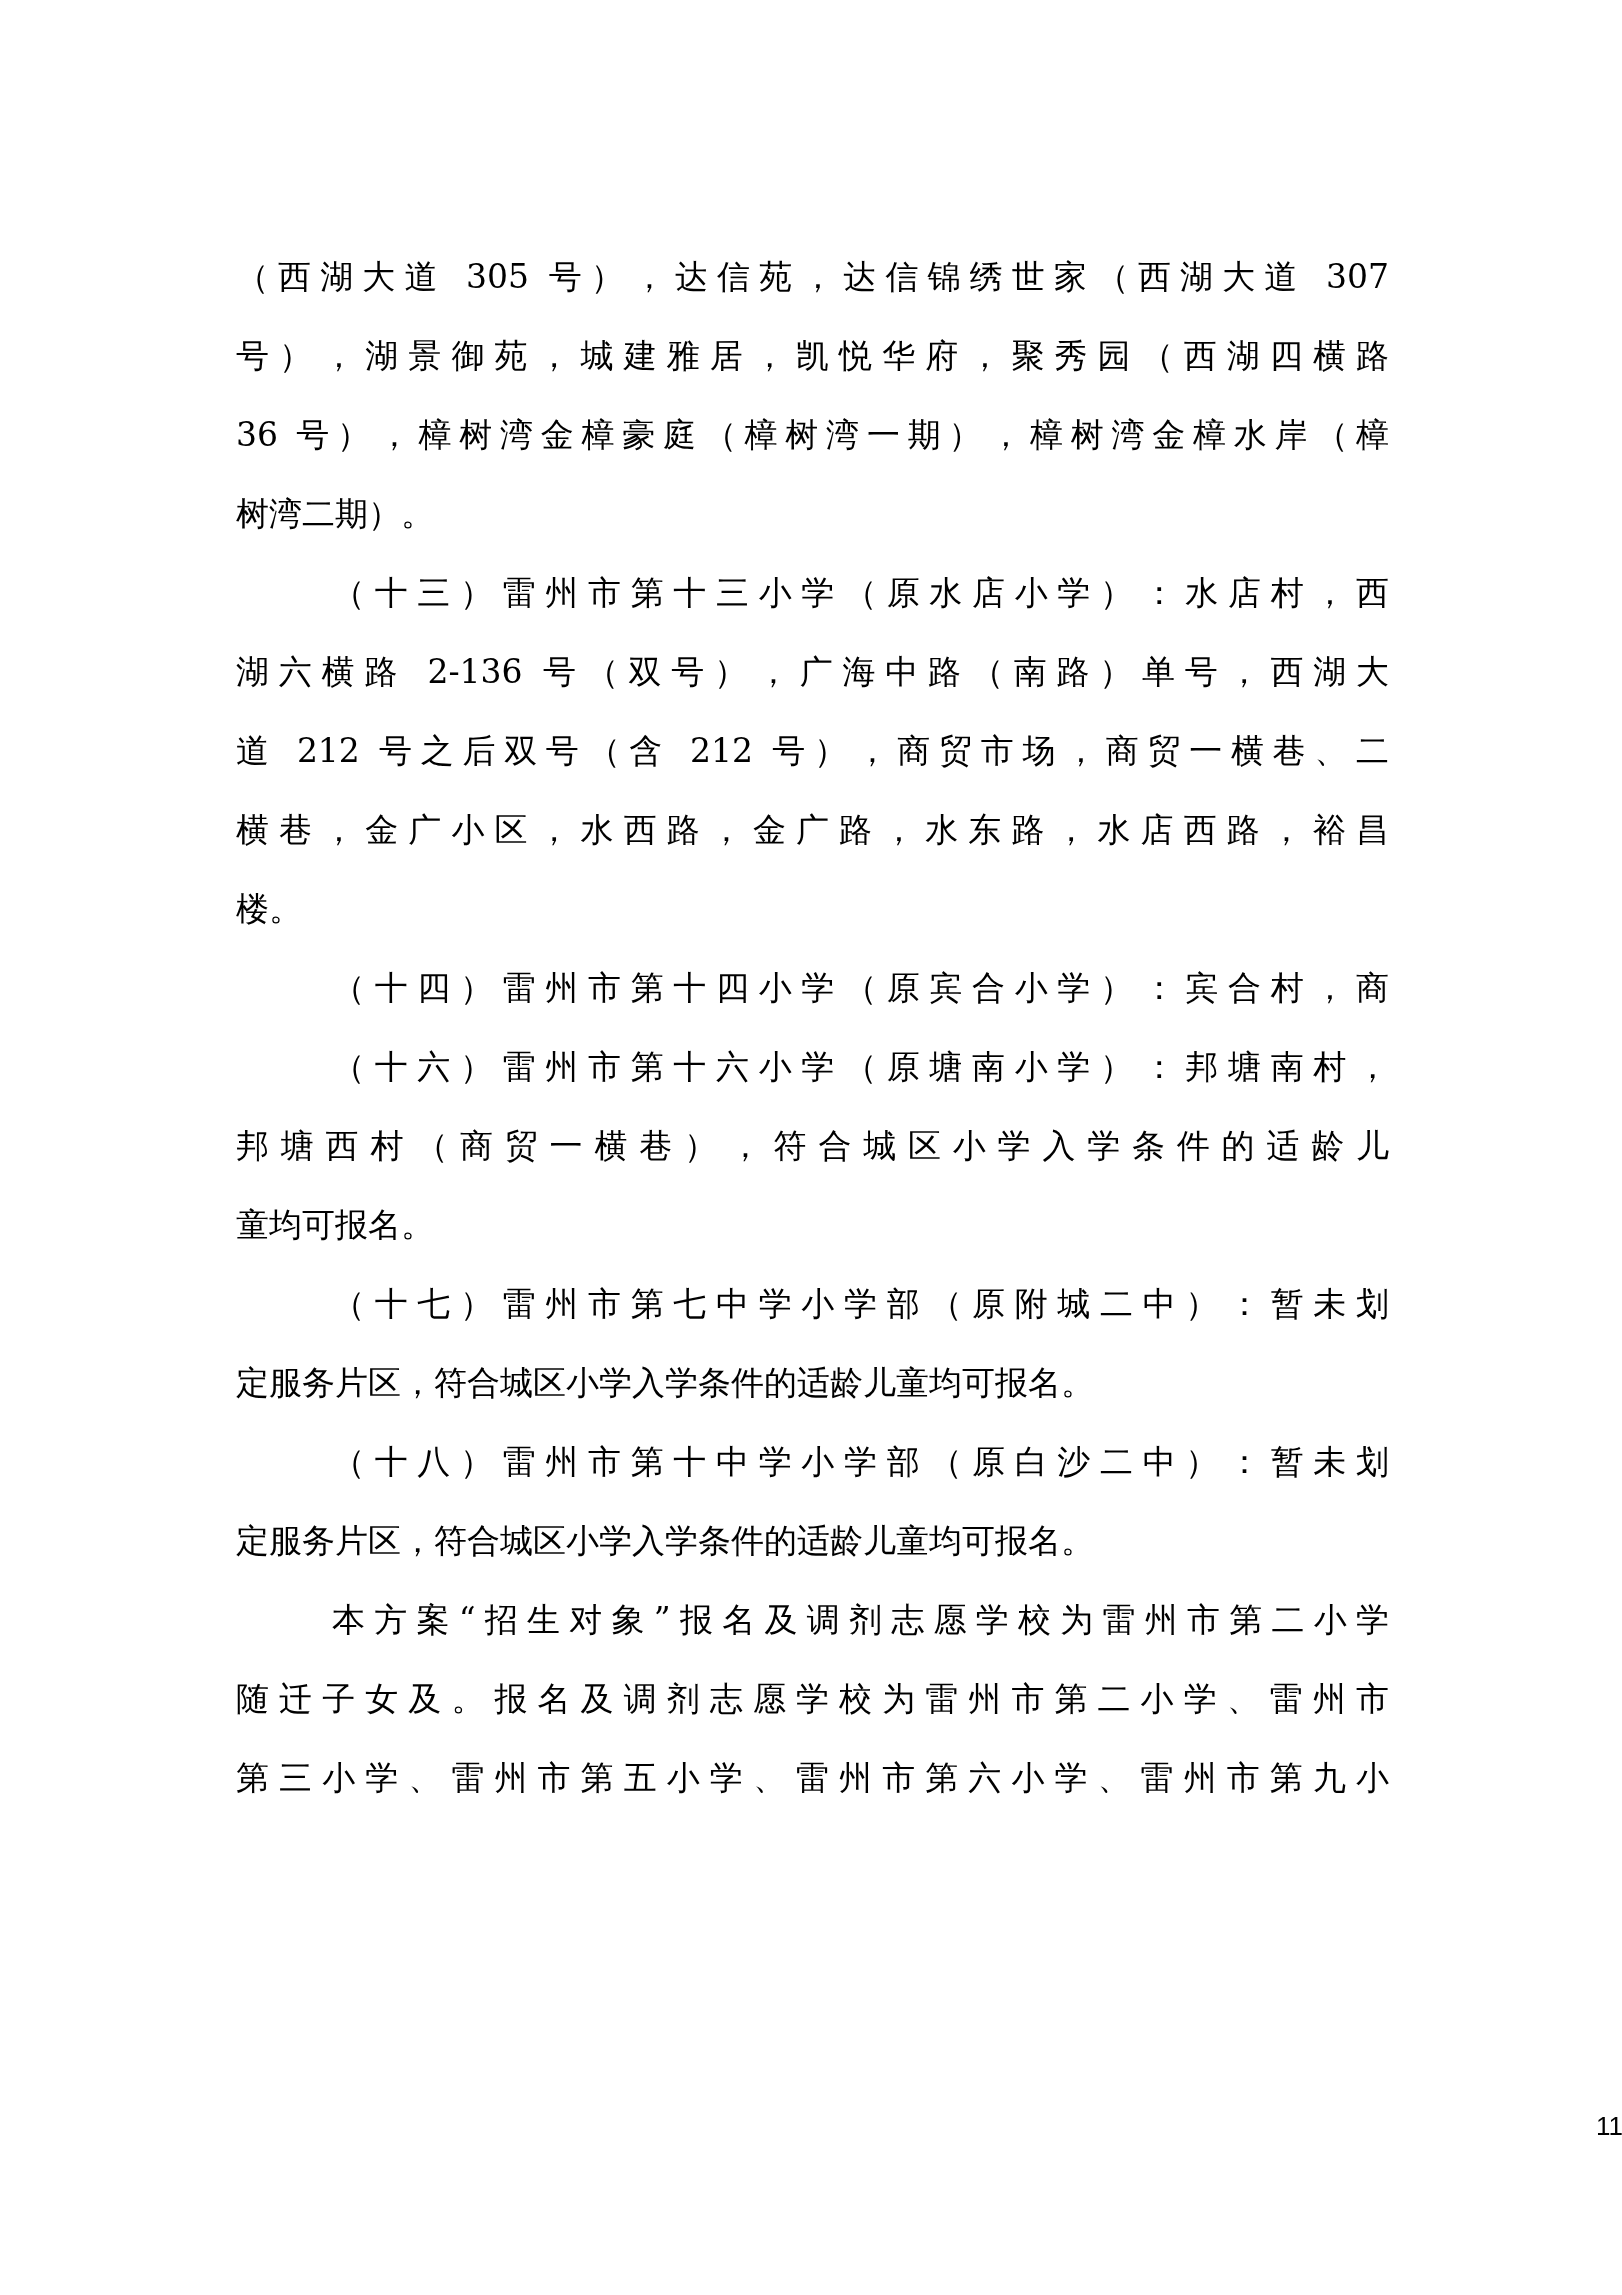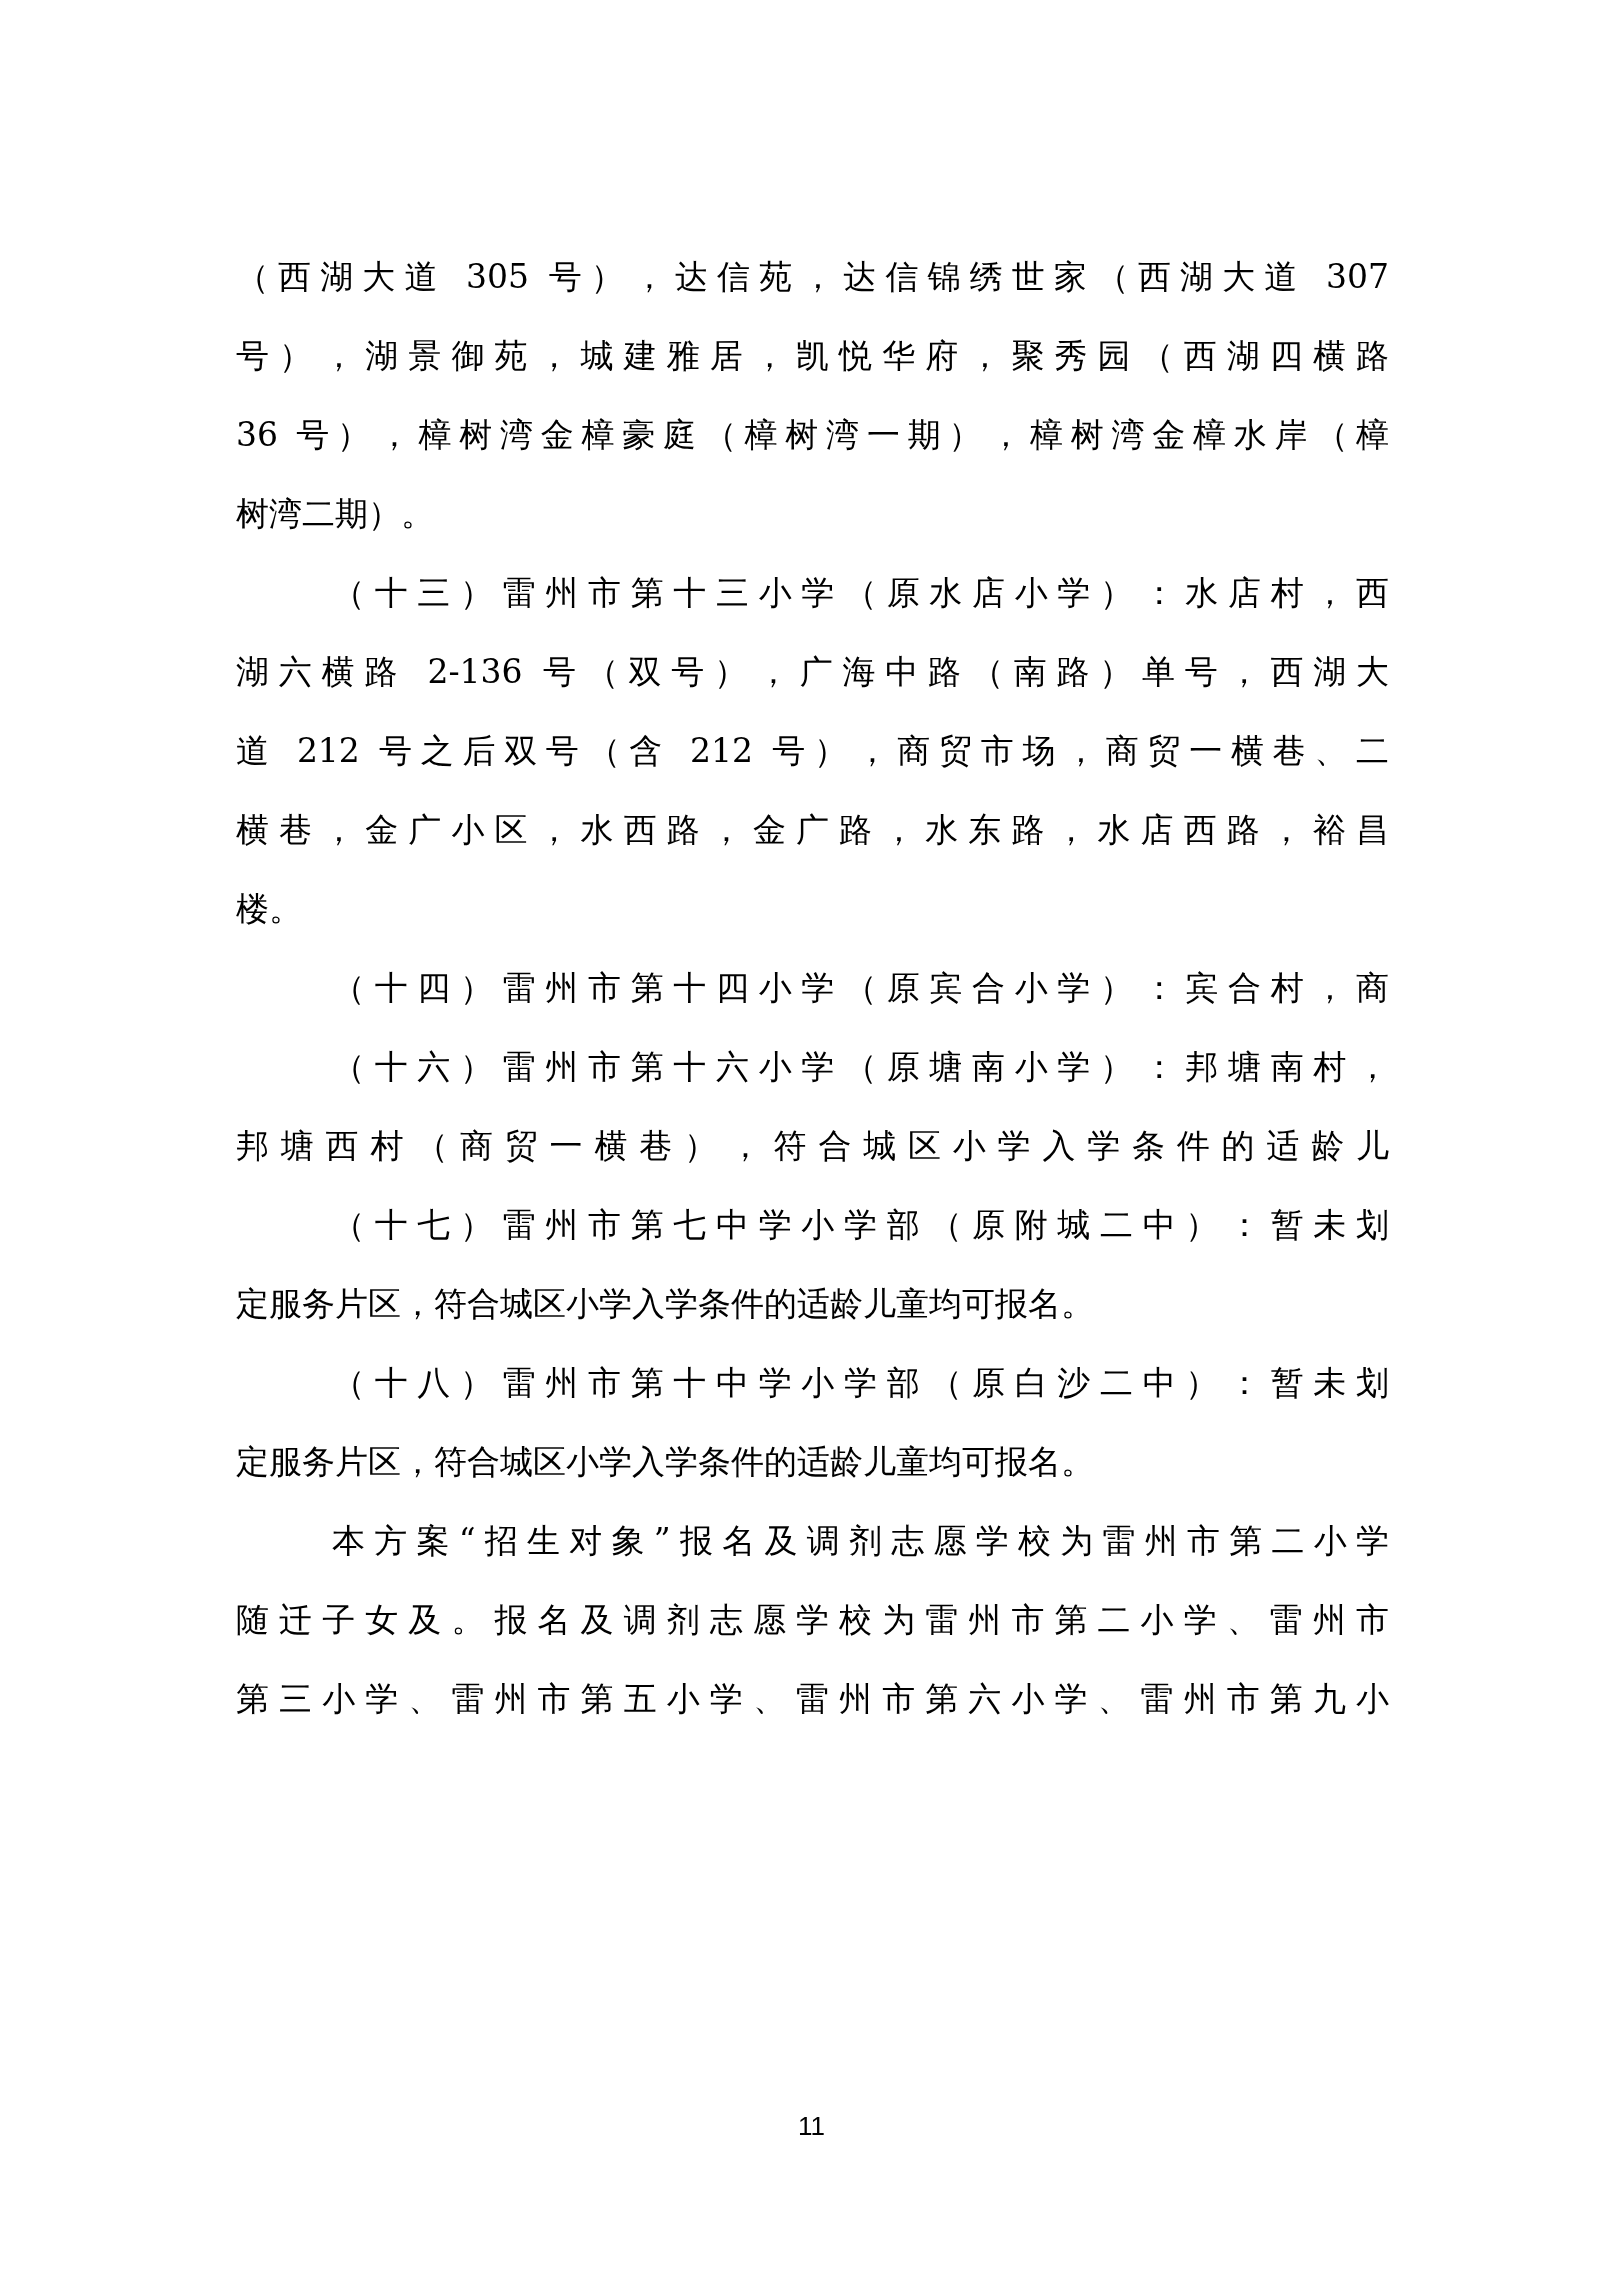--- a/index.html
+++ b/index.html
@@ -4,21 +4,21 @@
   <style>
     html, body { margin: 0; padding: 0; background: #ffffff; }
     body { width: 1623px; height: 2295px; position: relative; overflow: hidden;
            font-family: "DejaVu Serif", "Liberation Serif", serif; color: #000; }
     .page-body { position: absolute; left: 236px; top: 237px; width: 1153px; }
     .line { display: block; height: 79px; line-height: 79px; font-size: 33px;
             white-space: nowrap; text-align: justify; text-align-last: justify; }
     .line.last { text-align-last: left; }
     .indent { padding-left: 96px; }
     .heading { font-weight: normal; font-family: "DejaVu Sans", "Liberation Sans", sans-serif; }
-    .page-number { position: absolute; left: 0; width: 1623px; top: 2111px; text-align: center;
+    .page-number { position: absolute; left: 0; width: 1623px; top: 2111px; text-align: right;
                    font-family: "Liberation Sans", "DejaVu Sans", sans-serif; font-size: 26px; }
   </style>
 </head>
 <body>
 
 <div class="page-body">
 
   <div>
     <span class="line">（西湖大道 305 号），达信苑，达信锦绣世家（西湖大道 307</span>
     <span class="line">号），湖景御苑，城建雅居，凯悦华府，聚秀园（西湖四横路</span>
@@ -35,20 +35,21 @@
   </div>
 
   <div>
     <span class="line indent"><span class="heading">（十四）雷州市第十四小学（原宾合小学）：</span><span>宾合村，商</span></span>
   </div>
 
 
   <div>
     <span class="line indent"><span class="heading">（十六）雷州市第十六小学（原塘南小学）：</span><span>邦塘南村，</span></span>
     <span class="line">邦塘西村（商贸一横巷），符合城区小学入学条件的适龄儿</span>
+    <span class="line last">童均可报名。</span>
   </div>
 
   <div>
     <span class="line indent"><span class="heading">（十七）雷州市第七中学小学部（原附城二中）：</span><span>暂未划</span></span>
     <span class="line last">定服务片区，符合城区小学入学条件的适龄儿童均可报名。</span>
   </div>
 
   <div>
     <span class="line indent"><span class="heading">（十八）雷州市第十中学小学部（原白沙二中）：</span><span>暂未划</span></span>
     <span class="line last">定服务片区，符合城区小学入学条件的适龄儿童均可报名。</span>

